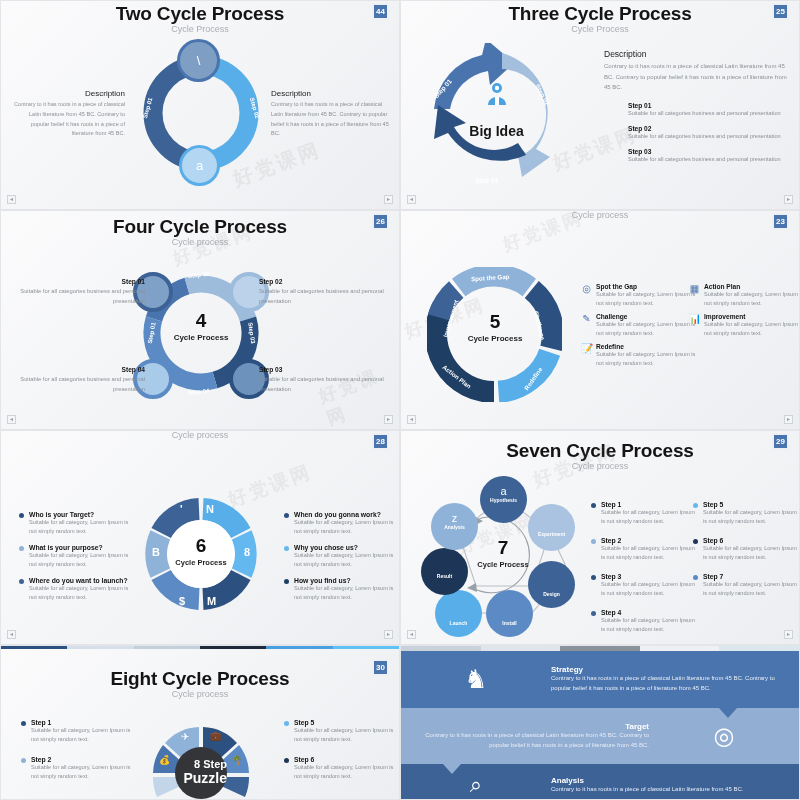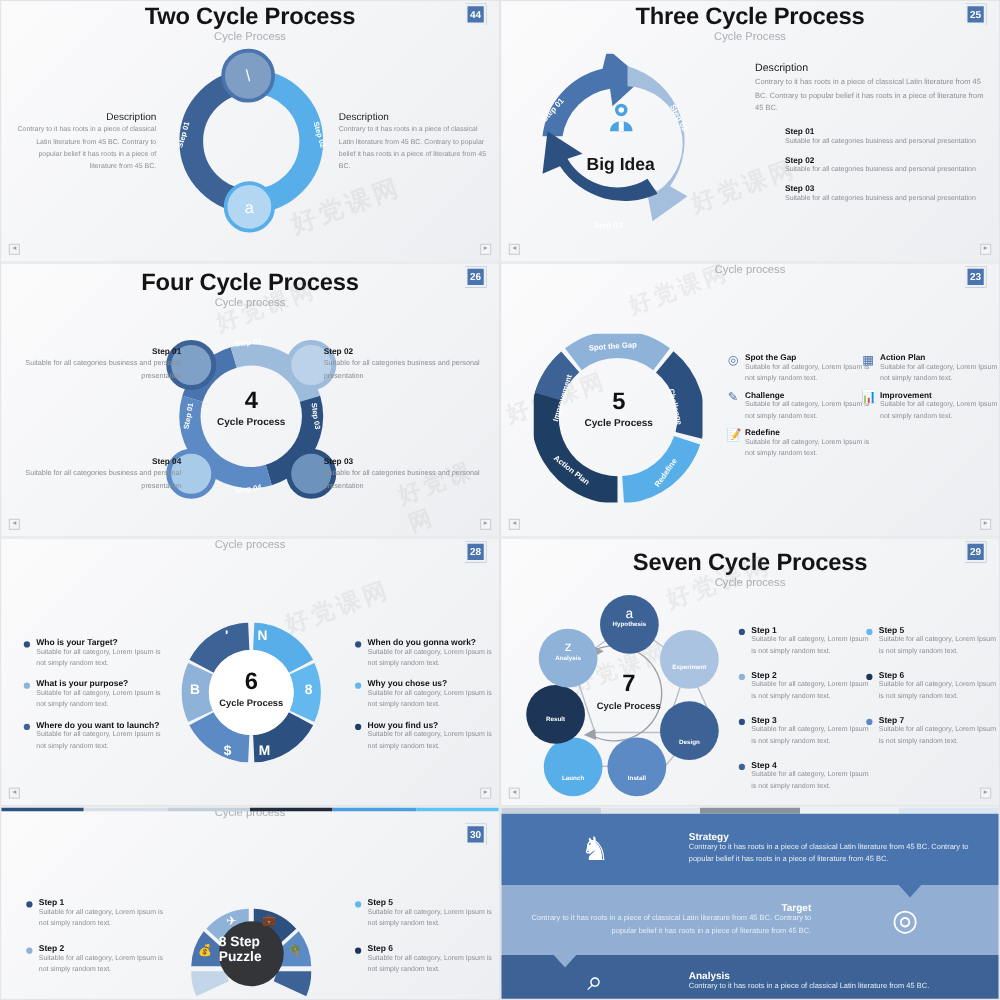--- a/index.html
+++ b/index.html
@@ -459,36 +459,37 @@
   <div class="slide">
     <div class="stripebar">
       <i style="background:#2c5180;"></i>
         <i style="background:#d6dee7;"></i>
       <i style="background:#c3cfdb;"></i>
         <i style="background:#1d2b3a;"></i>
       <i style="background:#4a9fe0;"></i>
         <i style="background:#5ec2f5;"></i>
     </div>
     <div class="pagebadge" style="top:13px;">30</div>
+    <div class="title" style="padding-top:22px;">Eight Cycle Process</div>
     <div class="subtitle">Cycle process</div>
 
     <div style="position:absolute;left:147px;top:76px;width:106px;height:90px;">
       <svg width="106" height="95" viewBox="0 0 106 95">
         <g transform="translate(53,53)">
           <path d="M -2 -48 A 48 48 0 0 0 -36 -32 L -14 -12 A 20 20 0 0 1 -2 -20 Z" fill="#8fb2d9"></path>
           <path d="M 2 -48 A 48 48 0 0 1 36 -32 L 14 -12 A 20 20 0 0 0 2 -20 Z" fill="#2c5180"></path>
           <path d="M -38 -30 A 48 48 0 0 0 -48 -2 L -20 -2 A 20 20 0 0 1 -16 -10 Z" fill="#4a74ad"></path>
           <path d="M 38 -30 A 48 48 0 0 1 48 -2 L 20 -2 A 20 20 0 0 0 16 -10 Z" fill="#5b8ac4"></path>
           <path d="M -48 2 A 48 48 0 0 0 -44 22 L -18 10 A 20 20 0 0 1 -20 2 Z" fill="#c3d5e9"></path>
           <path d="M 48 2 A 48 48 0 0 1 44 22 L 18 10 A 20 20 0 0 0 20 2 Z" fill="#3c6296"></path>
         </g>
       </svg>
-      <div style="position:absolute;left:27px;top:15px;width:52px;height:52px;border-radius:50%;background:#333538;color:#fff;text-align:left;">
+      <div style="position:absolute;left:27px;top:25px;width:52px;height:52px;border-radius:50%;background:#333538;color:#fff;text-align:right;">
         <div style="font-size:11px;font-weight:bold;padding-top:11px;">8 Step</div>
-        <div style="font-size:11px;font-weight:bold;">Puzzle</div>
+        <div style="font-size:14px;font-weight:bold;">Puzzle</div>
       </div>
       <span style="position:absolute;left:33px;top:9px;color:#fff;font-size:10px;">✈</span>
       <span style="position:absolute;left:62px;top:9px;color:#fff;font-size:9px;">💼</span>
       <span style="position:absolute;left:11px;top:33px;color:#fff;font-size:9px;">💰</span>
       <span style="position:absolute;left:83px;top:33px;color:#fff;font-size:9px;">🌴</span>
     </div>
 
     <div style="position:absolute;left:20px;top:73px;width:112px;">
       <div class="bl" style="margin-bottom:12px;">
         <span class="dot" style="background:#2c5180;"></span>

